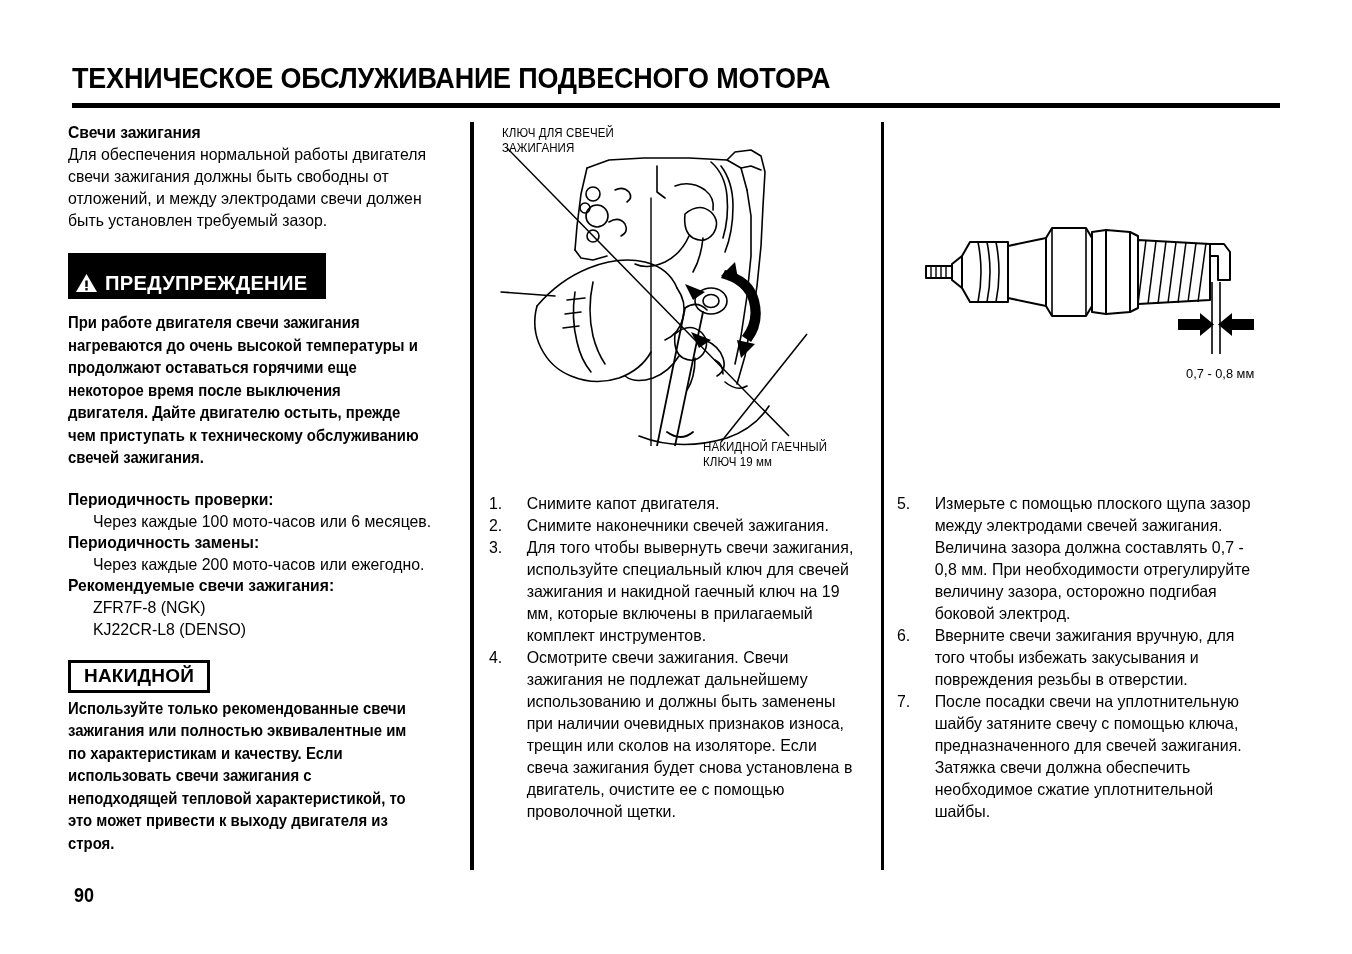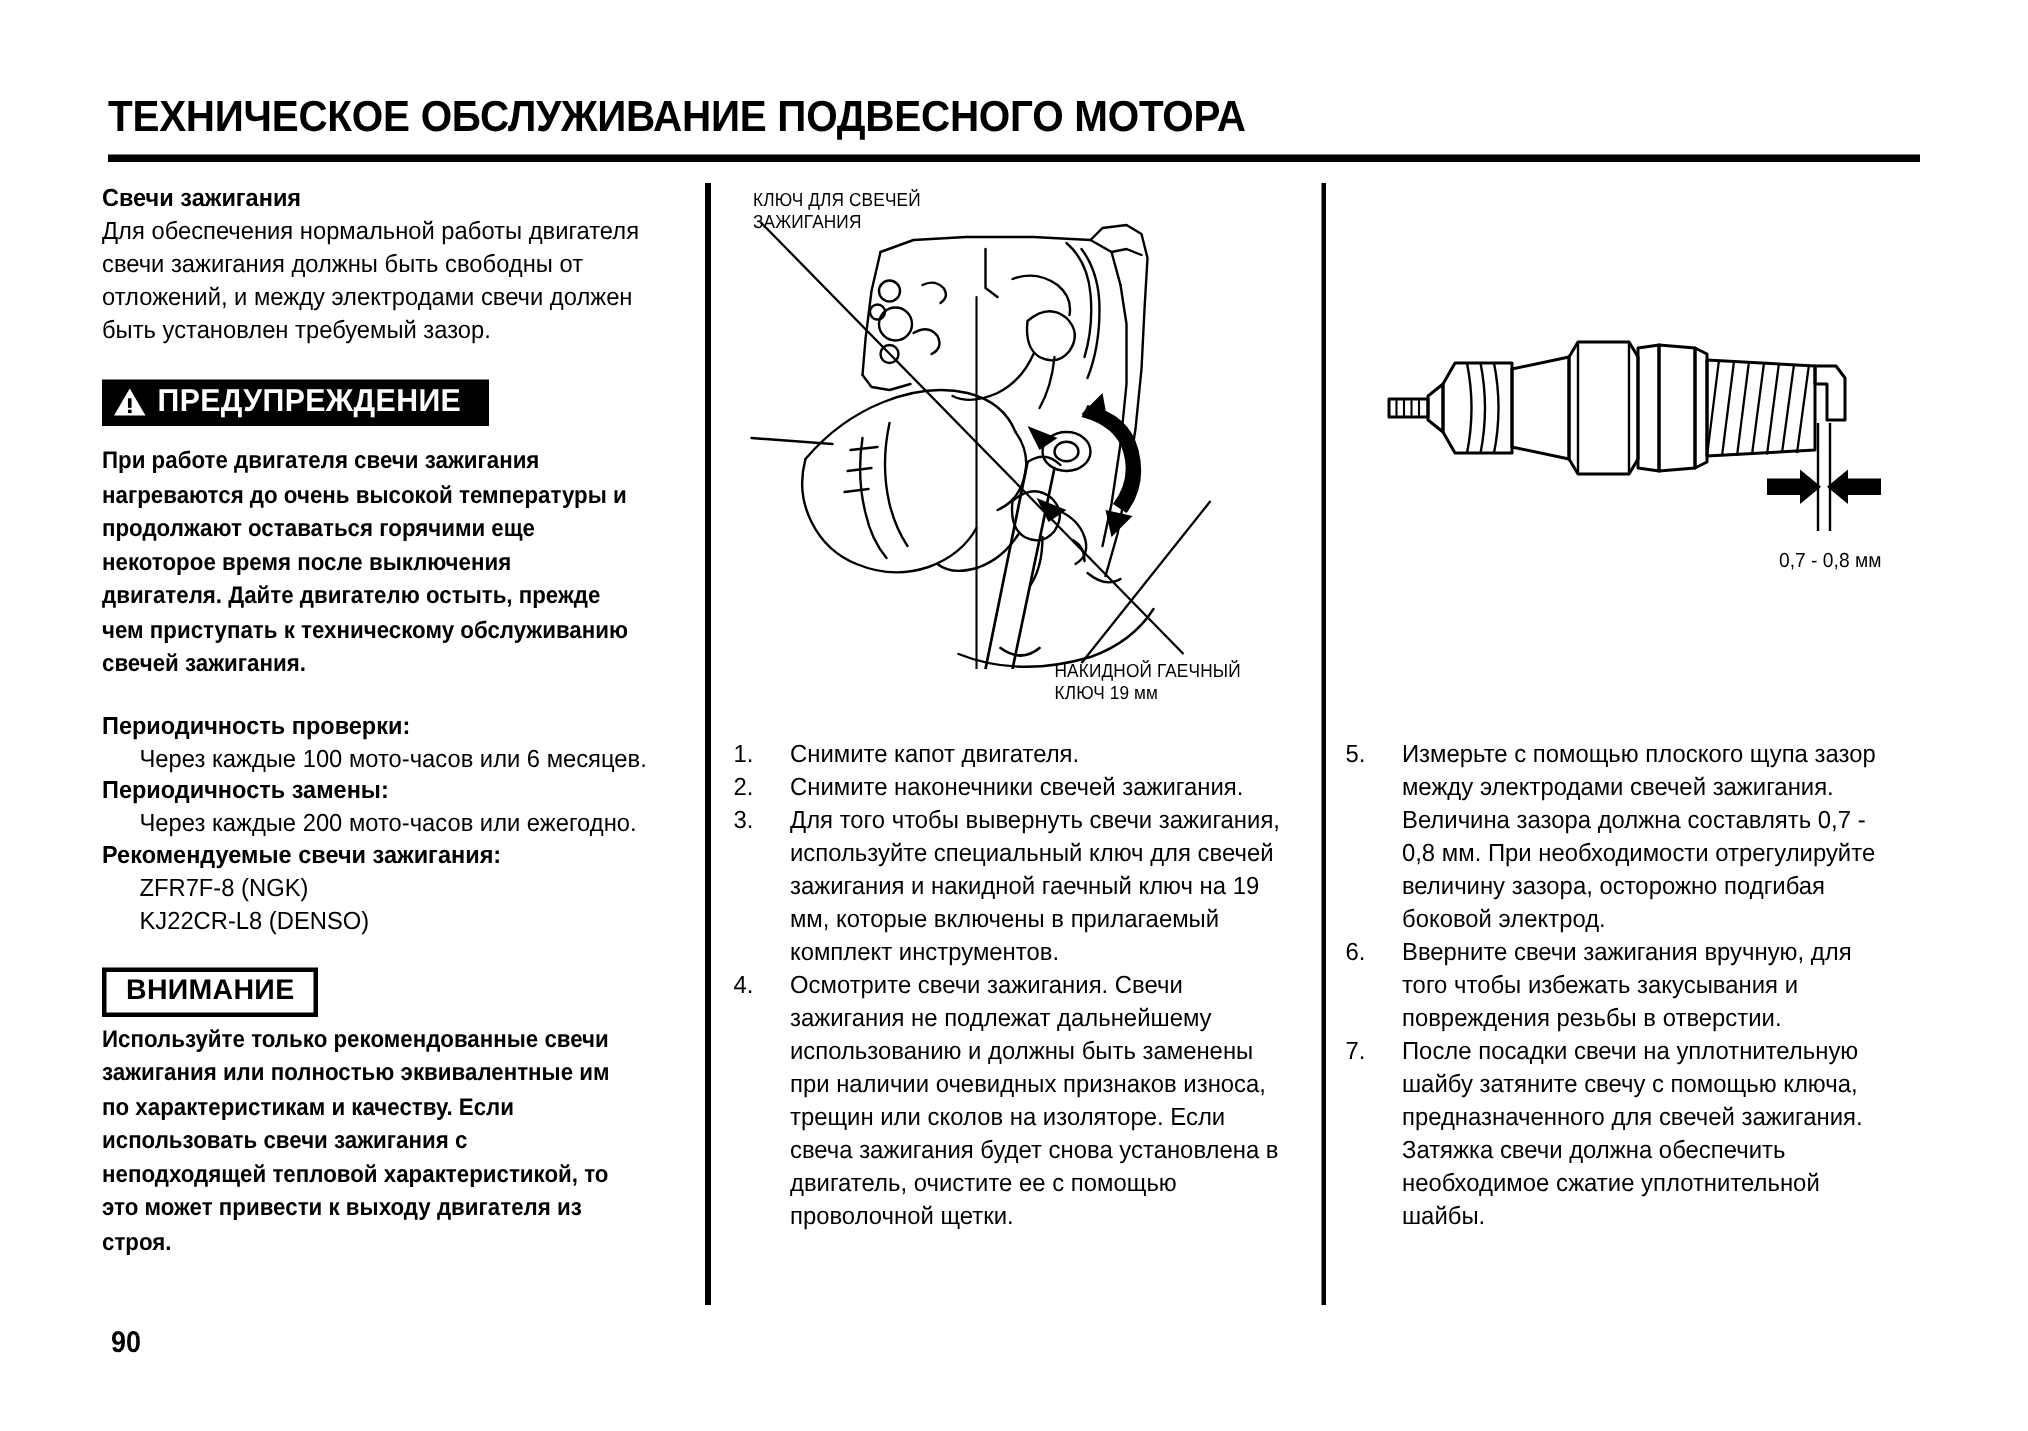--- a/index.html
+++ b/index.html
@@ -98,21 +98,21 @@
   .indent {
     padding-left: 26px;
   }
 
   
   .warn-banner {
     display: inline-flex;
     align-items: center;
     background: #000;
     color: #fff;
-    padding: 3px 10px 4px 7px;
+    padding: 18px 10px 4px 7px;
     margin-top: 22px;
   }
   .warn-banner .warn-label {
     font-size: 21px;
     font-weight: bold;
     letter-spacing: 0.3px;
     transform: scaleX(0.96);
     transform-origin: left center;
     margin-left: 7px;
   }
@@ -245,21 +245,21 @@
     <div class="body-text indent">Через каждые 100 мото-часов или 6 месяцев.</div>
 
     <div class="sub-head">Периодичность замены:</div>
     <div class="body-text indent">Через каждые 200 мото-часов или ежегодно.</div>
 
     <div class="sub-head">Рекомендуемые свечи зажигания:</div>
     <div class="body-text indent">ZFR7F-8 (NGK)</div>
     <div class="body-text indent">KJ22CR-L8 (DENSO)</div>
 
     <div class="caution-box">
-      <span class="caution-label">ВНИМАНИЕ</span>
+      <span class="caution-label">НАКИДНОЙ</span>
     </div>
     <div class="bold-text" style="margin-top:5px">Используйте только рекомендованные свечи зажигания или полностью эквивалентные им по характеристикам и качеству. Если использовать свечи зажигания с неподходящей тепловой характеристикой, то это может привести к выходу двигателя из строя.</div>
 
   </div>
 
   <div class="callout callout-top">КЛЮЧ ДЛЯ СВЕЧЕЙ
 ЗАЖИГАНИЯ</div>
   <div class="callout callout-bottom">НАКИДНОЙ ГАЕЧНЫЙ
 КЛЮЧ 19 мм</div>
 

